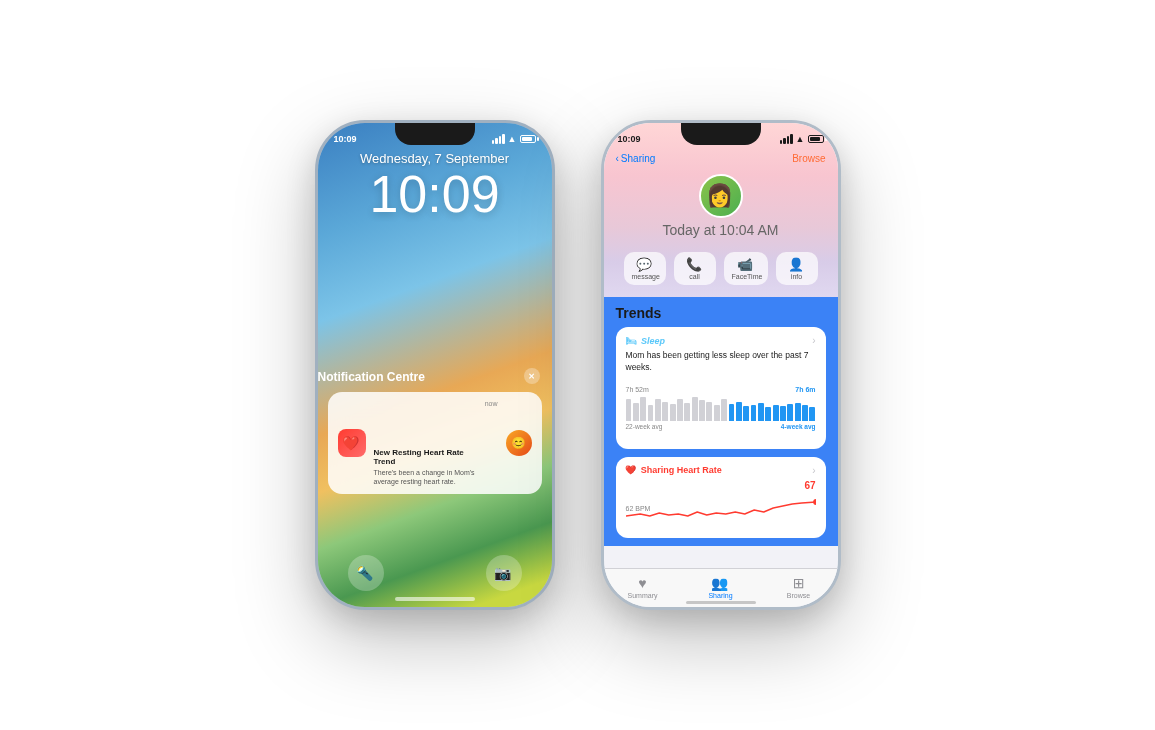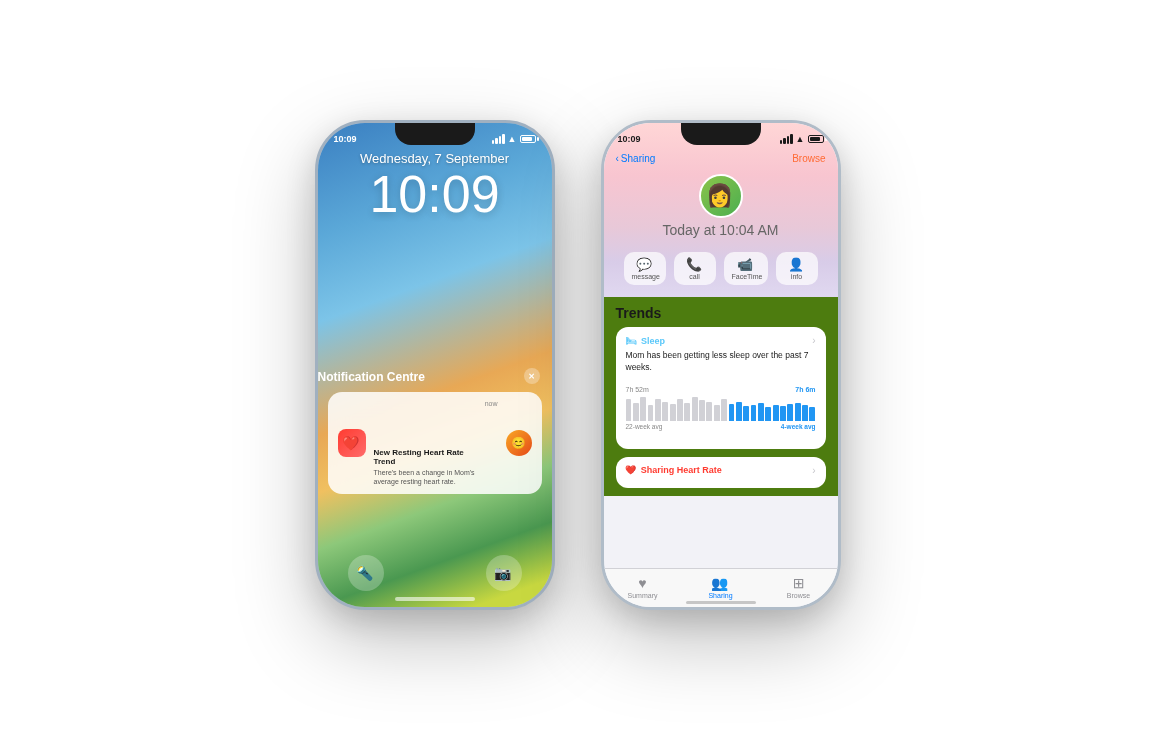--- a/index.html
+++ b/index.html
@@ -365,21 +365,21 @@
     .action-btn-label {
       font-size: 7px;
       color: #555;
       margin-top: 1px;
       display: block;
     }
 
     .health-content {
       flex: 1;
       overflow: hidden;
-      background: #4d7c0f;
+      background: #3b82f6;
     }
 
     .trends-section {
       padding: 8px 12px 0;
     }
 
     .trends-title {
       font-size: 14px;
       font-weight: 700;
       color: #1a1a1a;
@@ -669,21 +669,21 @@
       </div>
 
       <div class="health-content">
         <div class="trends-section">
           <div class="trends-title">Trends</div>
 
           <div class="health-card">
             <div class="card-header">
               <div class="card-title">
                 <span style="color:#5ac8fa;">🛏</span>
-                <span style="color:#5ac8fa;">Sleep</span>
+                <span style="color:#5ac8fa;font-style:italic;">Sleep</span>
               </div>
               <span class="card-arrow">›</span>
             </div>
             <div class="card-description">Mom has been getting less sleep over the past 7 weeks.</div>
 
             <div class="sleep-chart">
               <span class="chart-label-left">7h 52m</span>
               <span class="chart-label-right">7h 6m</span>
               <div class="bars-container">
 
@@ -724,20 +724,28 @@
 
           <div class="health-card">
             <div class="card-header">
               <div class="card-title">
                 <span>❤️</span>
                 <span style="color:#ff3b30;">Sharing Heart Rate</span>
               </div>
               <span class="card-arrow">›</span>
             </div>
 
+            <div class="heart-chart">
+              <span class="heart-label">62 BPM</span>
+              <span class="heart-value">67</span>
+              <svg class="heart-line-svg" viewBox="0 0 200 40" preserveAspectRatio="none">
+                <polyline points="0,28 15,26 25,28 35,25 45,27 55,26 65,28 75,24 85,27 95,25 105,26 115,24 125,26 135,22 145,24 155,20 165,18 175,16 185,15 200,14" fill="none" stroke="#ff3b30" stroke-width="1.5" stroke-linecap="round" stroke-linejoin="round"></polyline>
+                <circle cx="200" cy="14" r="3" fill="#ff3b30"></circle>
+              </svg>
+            </div>
           </div>
         </div>
       </div>
 
       <div class="tab-bar">
         <div class="tab-item tab-inactive">
           <span class="tab-icon">♥</span>
           <span class="tab-label">Summary</span>
         </div>
         <div class="tab-item tab-active">

